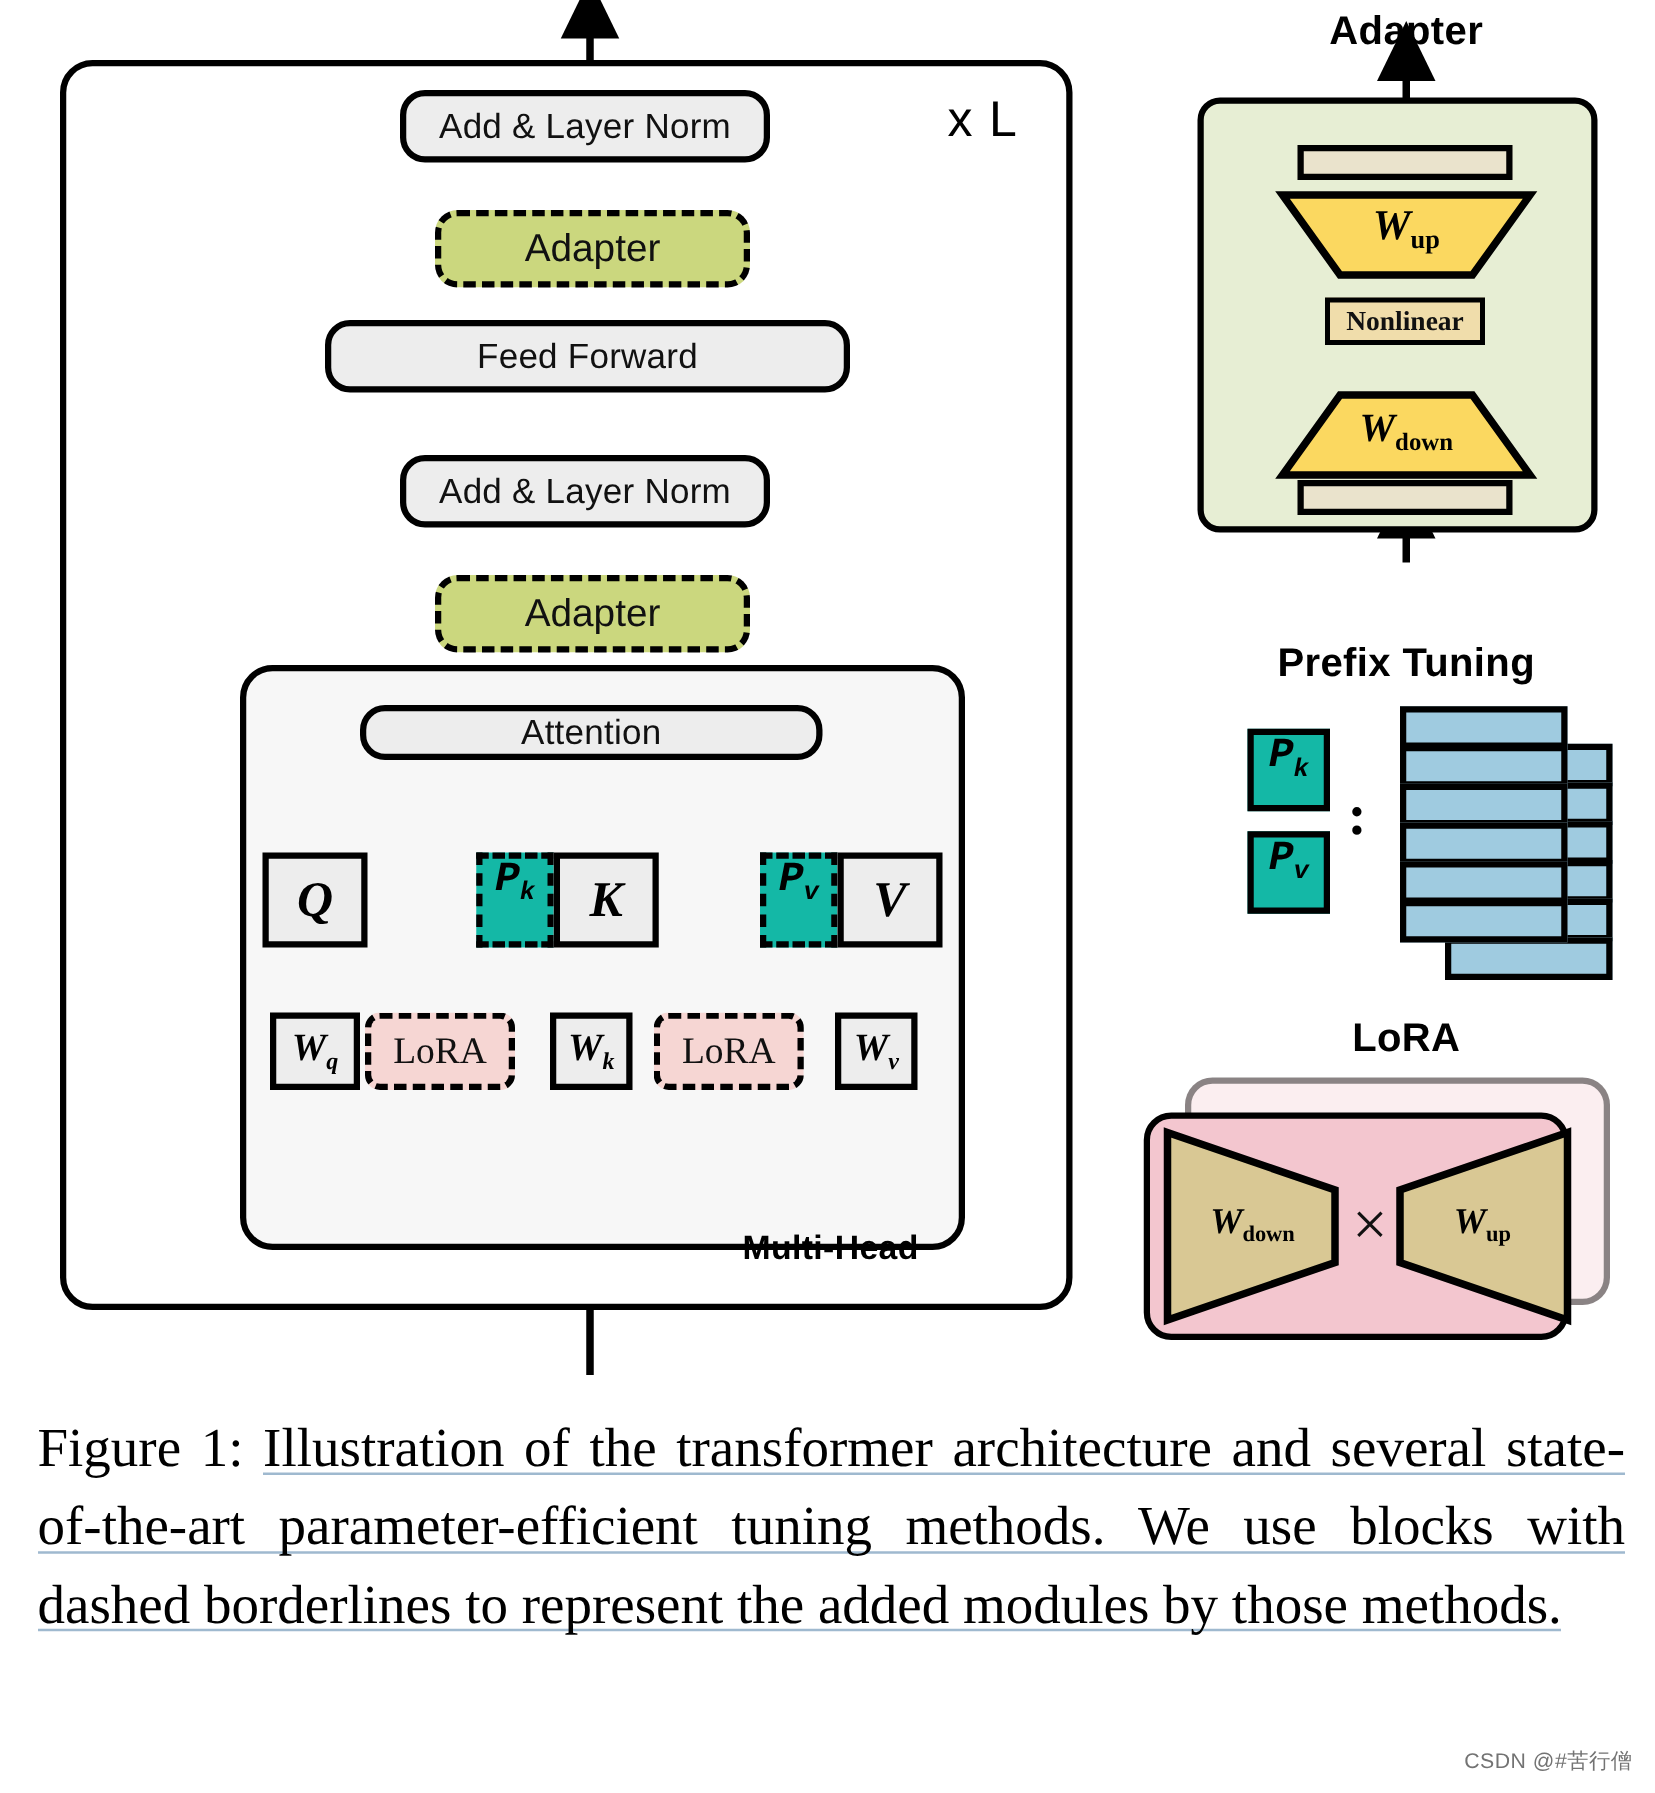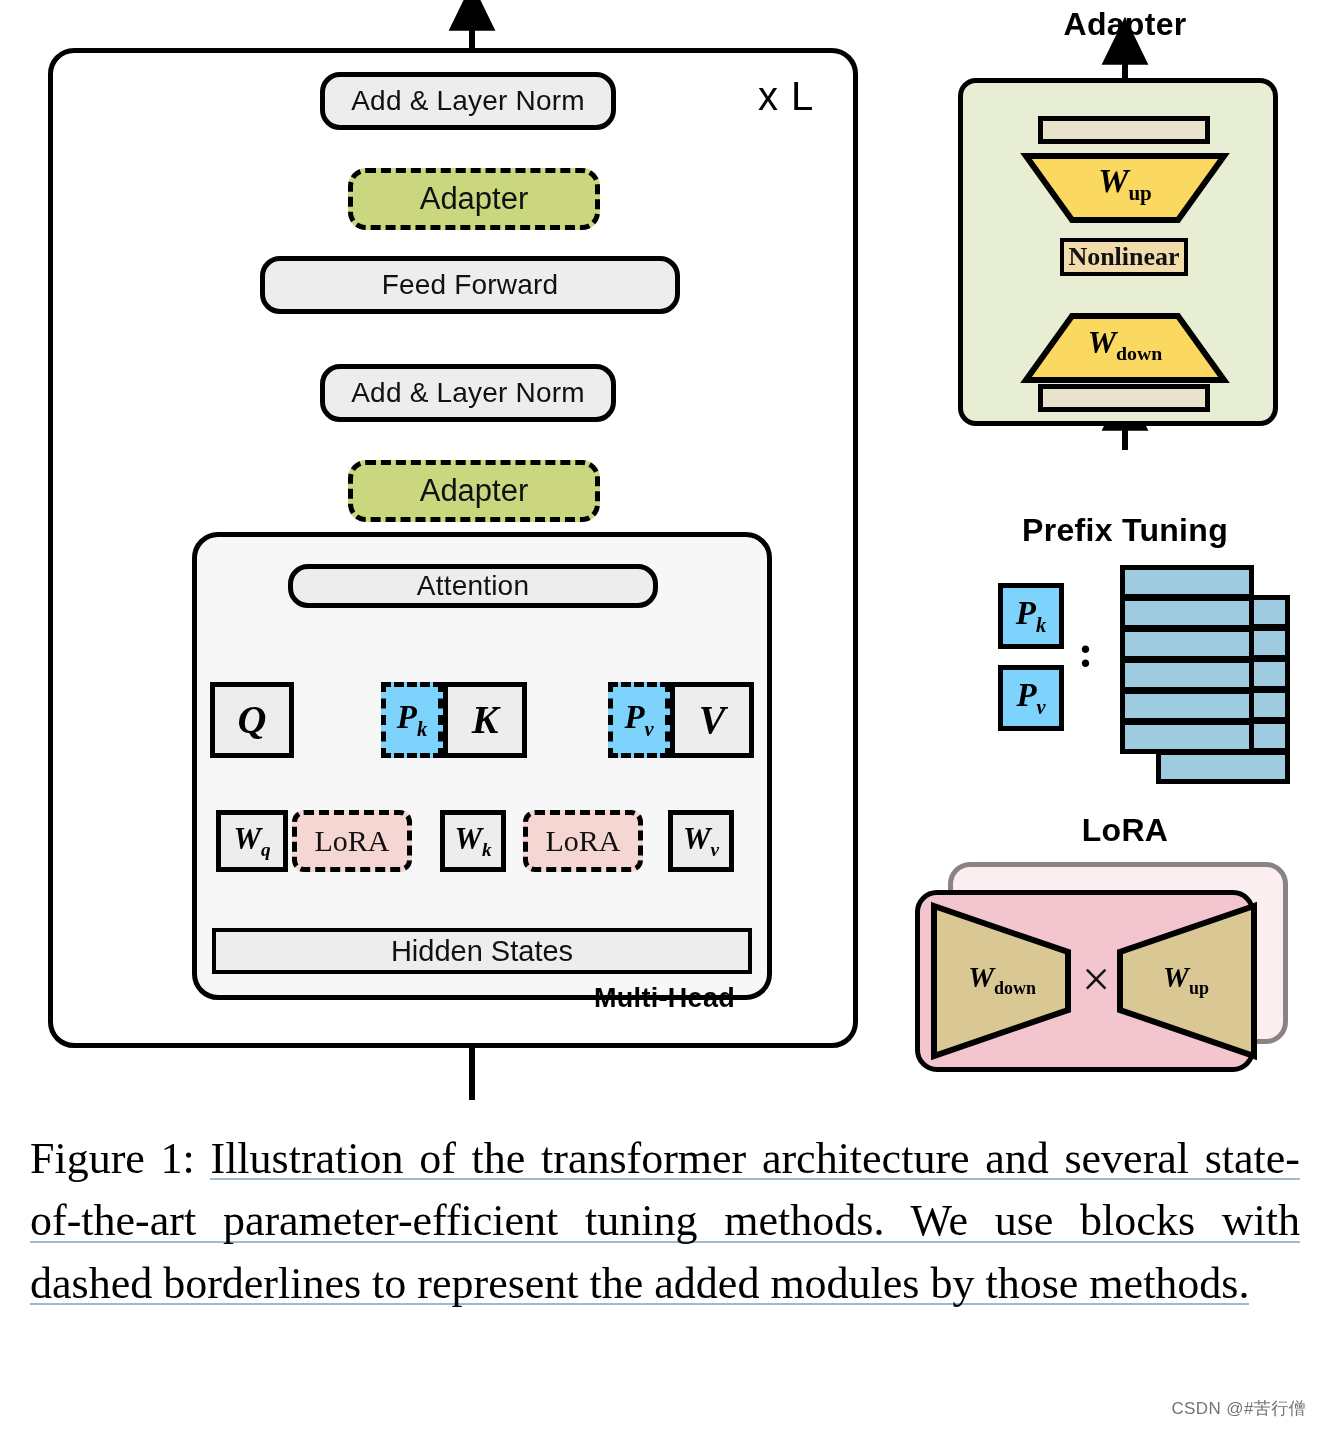--- a/index.html
+++ b/index.html
@@ -44,23 +44,23 @@
     border:5px solid #000;background:#ededed;
     display:flex;align-items:center;justify-content:center;
     font-family:"Liberation Serif",serif;font-style:italic;font-weight:bold;
   }
   .sq .lbl{font-size:40px;line-height:1;}
   .sq .lbl sub{font-size:.62em;font-style:italic;}
   .sq.wsm .lbl{font-size:31px;}
 
   
   .pbox{
-    border:5px dashed #000;background:#7dd3fc;
-    display:flex;align-items:center;justify-content:center;
-    font-family:Liberation Serif, serif;font-style:italic;font-weight:bold;
+    border:5px dashed #000;background:#14b8a6;
+    display:flex;justify-content:center;
+    font-family:Liberation Mono, monospace;font-style:italic;font-weight:bold;
   }
   .pbox .lbl{font-size:33px;line-height:1;}
   .pbox .lbl sub{font-size:.62em;}
 
   
   .lora{
     border:5px dashed #000;border-radius:12px;background:#f6d6d3;
     display:flex;align-items:center;justify-content:center;
     font-family:"Liberation Serif",serif;font-size:30px;color:#111;
   }
@@ -74,21 +74,21 @@
 
   
   .rtitle{font-size:32px;font-weight:bold;text-align:center;letter-spacing:.3px;}
 
   
   .adp-panel{border:5px solid #000;border-radius:18px;background:#e7eed4;}
   .beige-bar{border:5px solid #000;background:#eae3cc;}
   .nonlin{
     border:4px solid #000;background:#f0ddab;
     display:flex;align-items:center;justify-content:center;
-    font-family:"Liberation Serif",serif;font-weight:bold;font-size:26px;color:#111;
+    font-family:"Liberation Serif",serif;font-weight:bold;font-size:22px;color:#111;
   }
 
   
   .stack-row{border:5px solid #000;background:#9fcbe0;position:absolute;box-sizing:border-box;}
   .colon{font-family:"Liberation Serif",serif;font-size:46px;font-weight:bold;line-height:.7;}
 
   
   .lora-back{border:5px solid rgba(0,0,0,.45);border-radius:22px;background:#fbeef0;}
   .lora-front{border:5px solid #000;border-radius:22px;background:#f3c6cf;}
   .times{font-family:"Liberation Serif",serif;font-size:50px;color:#111;}
@@ -260,23 +260,20 @@
   <div class="abs lora" style="left:523px;top:810px;width:120px;height:62px;">
     <span>LoRA</span>
   </div>
 
   <div class="abs sq wsm" style="left:668px;top:810px;width:66px;height:62px;">
     <span class="lbl">
       <span>W</span><sub>v</sub>
     </span>
   </div>
 
-  <div class="abs hidden-states" style="left:212px;top:928px;width:540px;height:46px;">
-    <span>Hidden States</span>
-  </div>
 
   <div class="abs mh-label" style="left:594px;top:983px;">Multi-Head</div>
 
   <div class="abs rtitle" style="left:955px;top:6px;width:340px;">Adapter</div>
 
   <svg class="abs" style="left:940px;top:0;width:384px;height:450px;">
     <g stroke="#000" stroke-width="6" fill="none">
       <path d="M185,90 L185,42" marker-end="url(#ah)"></path>
       <path d="M185,118 L185,148"></path>
       <path d="M185,175 L185,205"></path>

